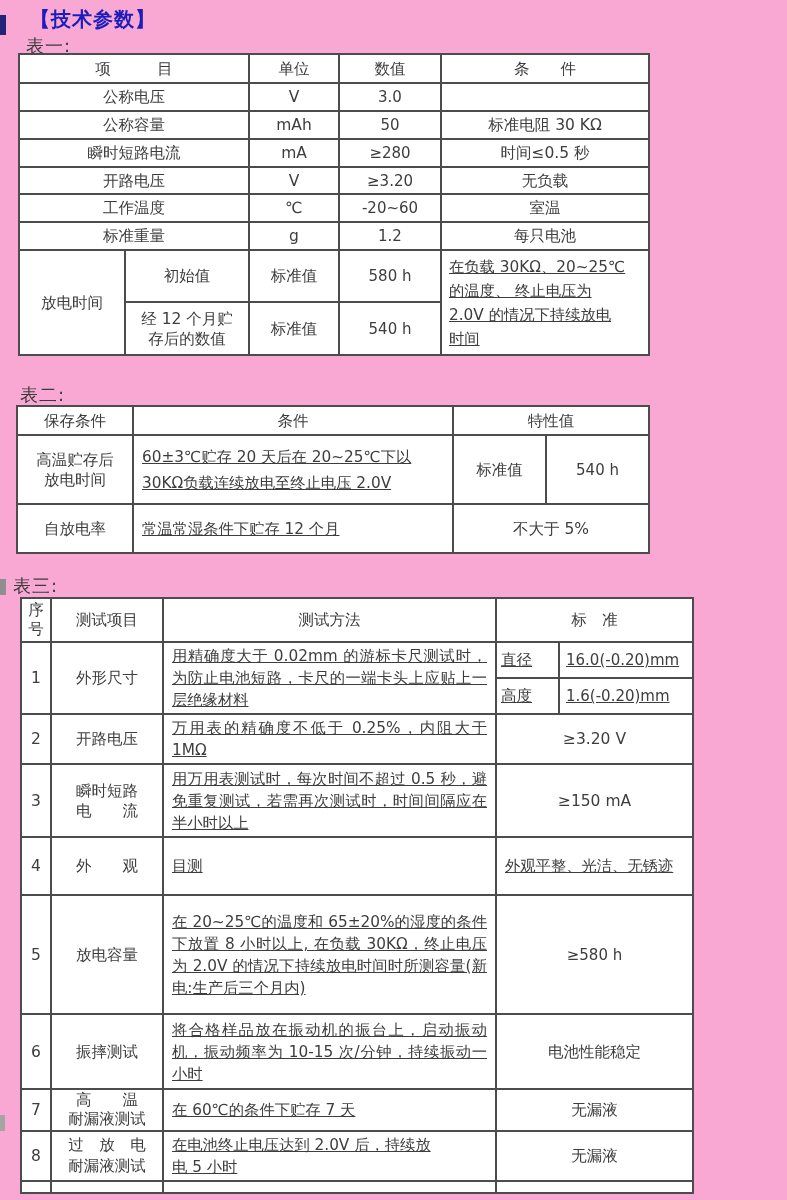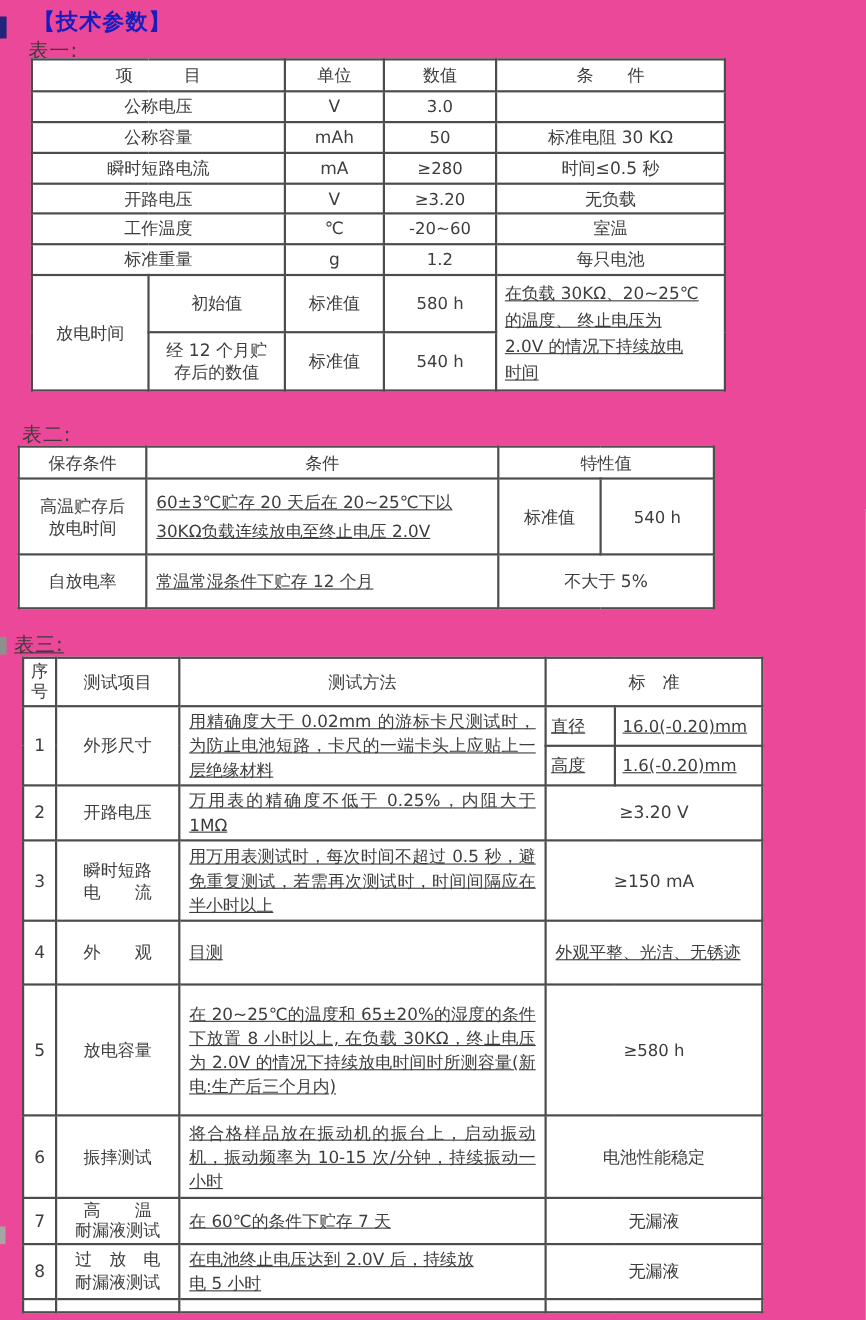--- a/index.html
+++ b/index.html
@@ -1,36 +1,36 @@
 <!DOCTYPE html>
 <html><head>
 <meta charset="utf-8">
 <style>
   html,body{margin:0;padding:0;}
   body{
     width:787px;height:1200px;overflow:hidden;background:#ffffff;
     font-family:"DejaVu Sans","Liberation Sans",sans-serif;
     color:#3d3d3d;
   }
-  .page{position:relative;width:787px;height:1200px;background:#ec4899;}
+  .page{position:relative;width:787px;height:1200px;background:#f9a8d4;}
   .doc-title{
     position:absolute;left:30px;top:6px;
     font-size:20px;font-weight:bold;color:#1a1cbc;letter-spacing:1px;
   }
   .tbl-caption{position:absolute;font-size:18px;color:#3b3b3b;letter-spacing:1px;}
   #cap1{left:26px;top:34px;}
   #cap2{left:20px;top:383px;}
-  #cap3{left:13px;top:574px;text-decoration:underline;}
+  #cap3{left:13px;top:574px;}
   table{border-collapse:collapse;table-layout:fixed;position:absolute;background:#fff;}
   td{
     border:2px solid #4c4c4c;
     text-align:center;vertical-align:middle;
     padding:1px 6px;font-size:15.5px;line-height:20px;overflow:hidden;
   }
-  #table1{left:28px;top:53px;}
+  #table1{left:18px;top:53px;}
   #table2{left:16px;top:405px;}
   #table3{left:20px;top:597px;}
   .left{text-align:left;text-decoration:underline;}
   .pre{white-space:pre-line;}
   .jus{text-align:justify;text-justify:inter-ideograph;}
   .num{font-size:15px;}
   .method{font-size:15.3px;line-height:22px;padding:2px 8px;}
   .cond-multiline{font-size:15.3px;line-height:24px;padding:2px 7px;}
   .t2cond{font-size:15.3px;line-height:26px;padding:2px 8px;}
   .artifact{position:absolute;left:0;}

